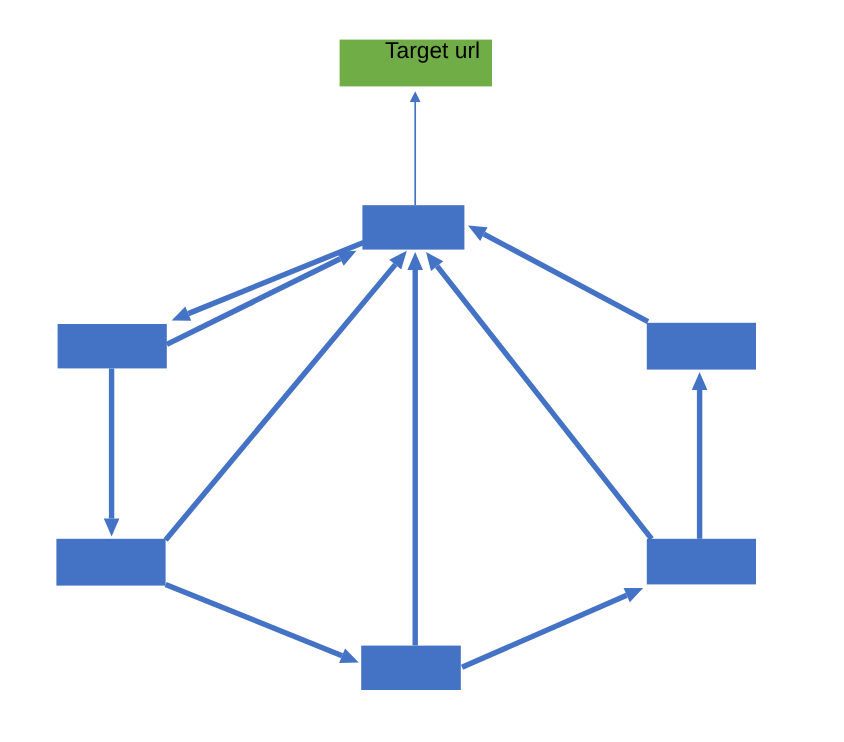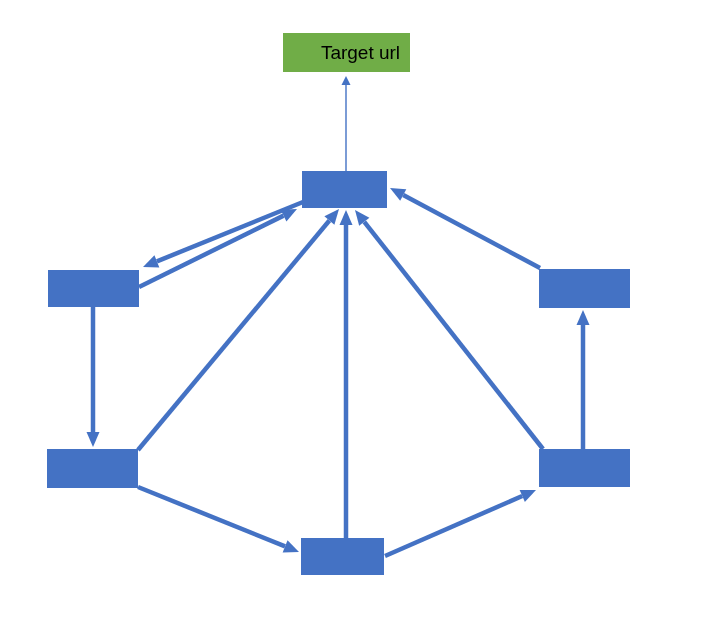--- a/index.html
+++ b/index.html
@@ -18,21 +18,20 @@
   .edges-layer {
     position: absolute;
     left: 0;
     top: 0;
     width: 703px;
     height: 618px;
   }
   .node {
     position: absolute;
     display: flex;
-    align-items: center;
     justify-content: center;
     box-sizing: border-box;
     padding-left: 28px;
   }
   .node-label {
     font-size: 19px;
     line-height: 1;
     white-space: nowrap;
   }
 </style>

